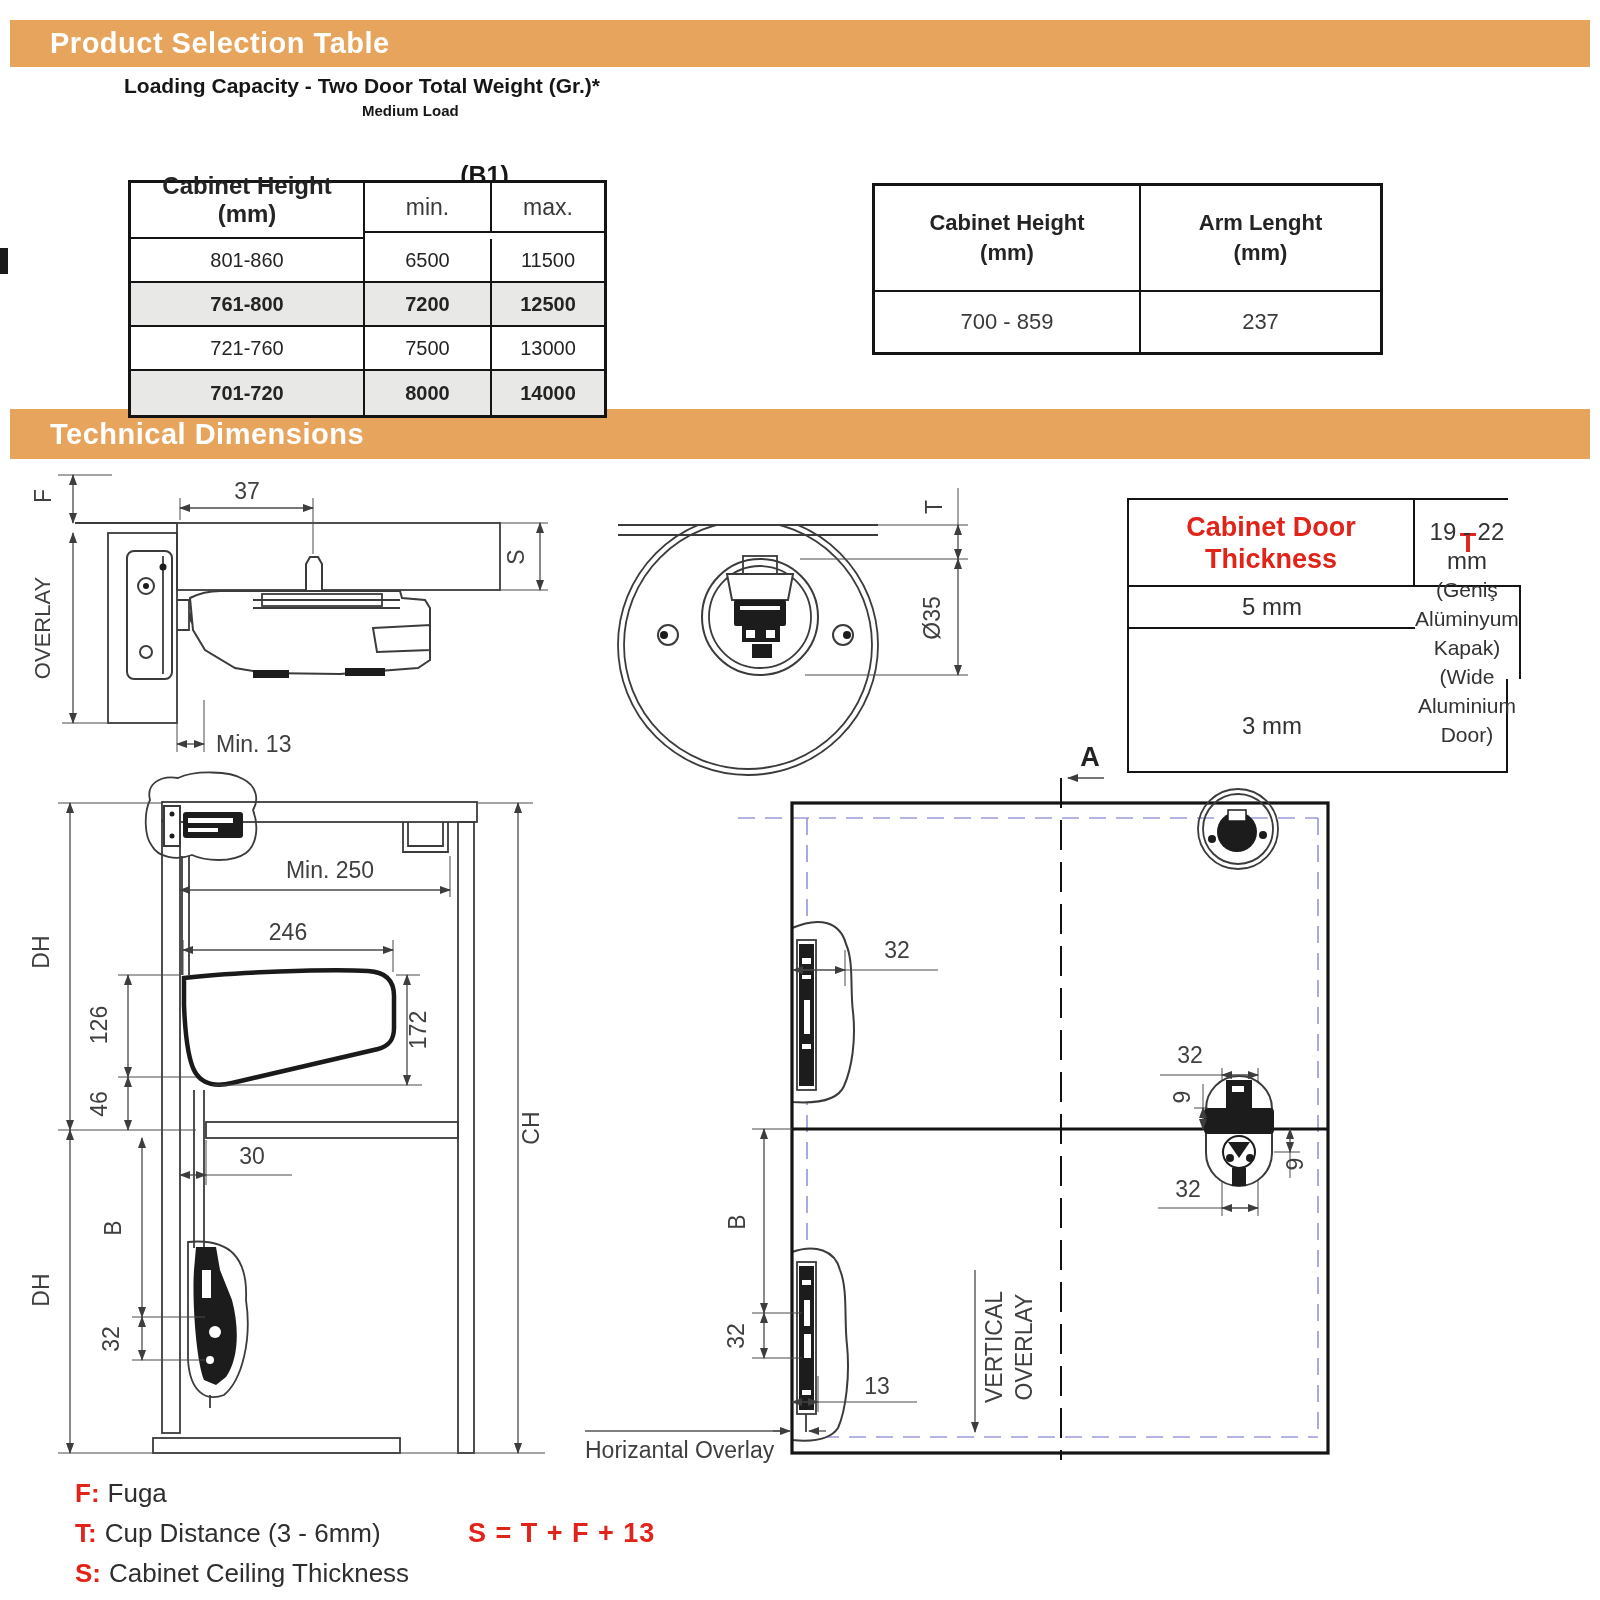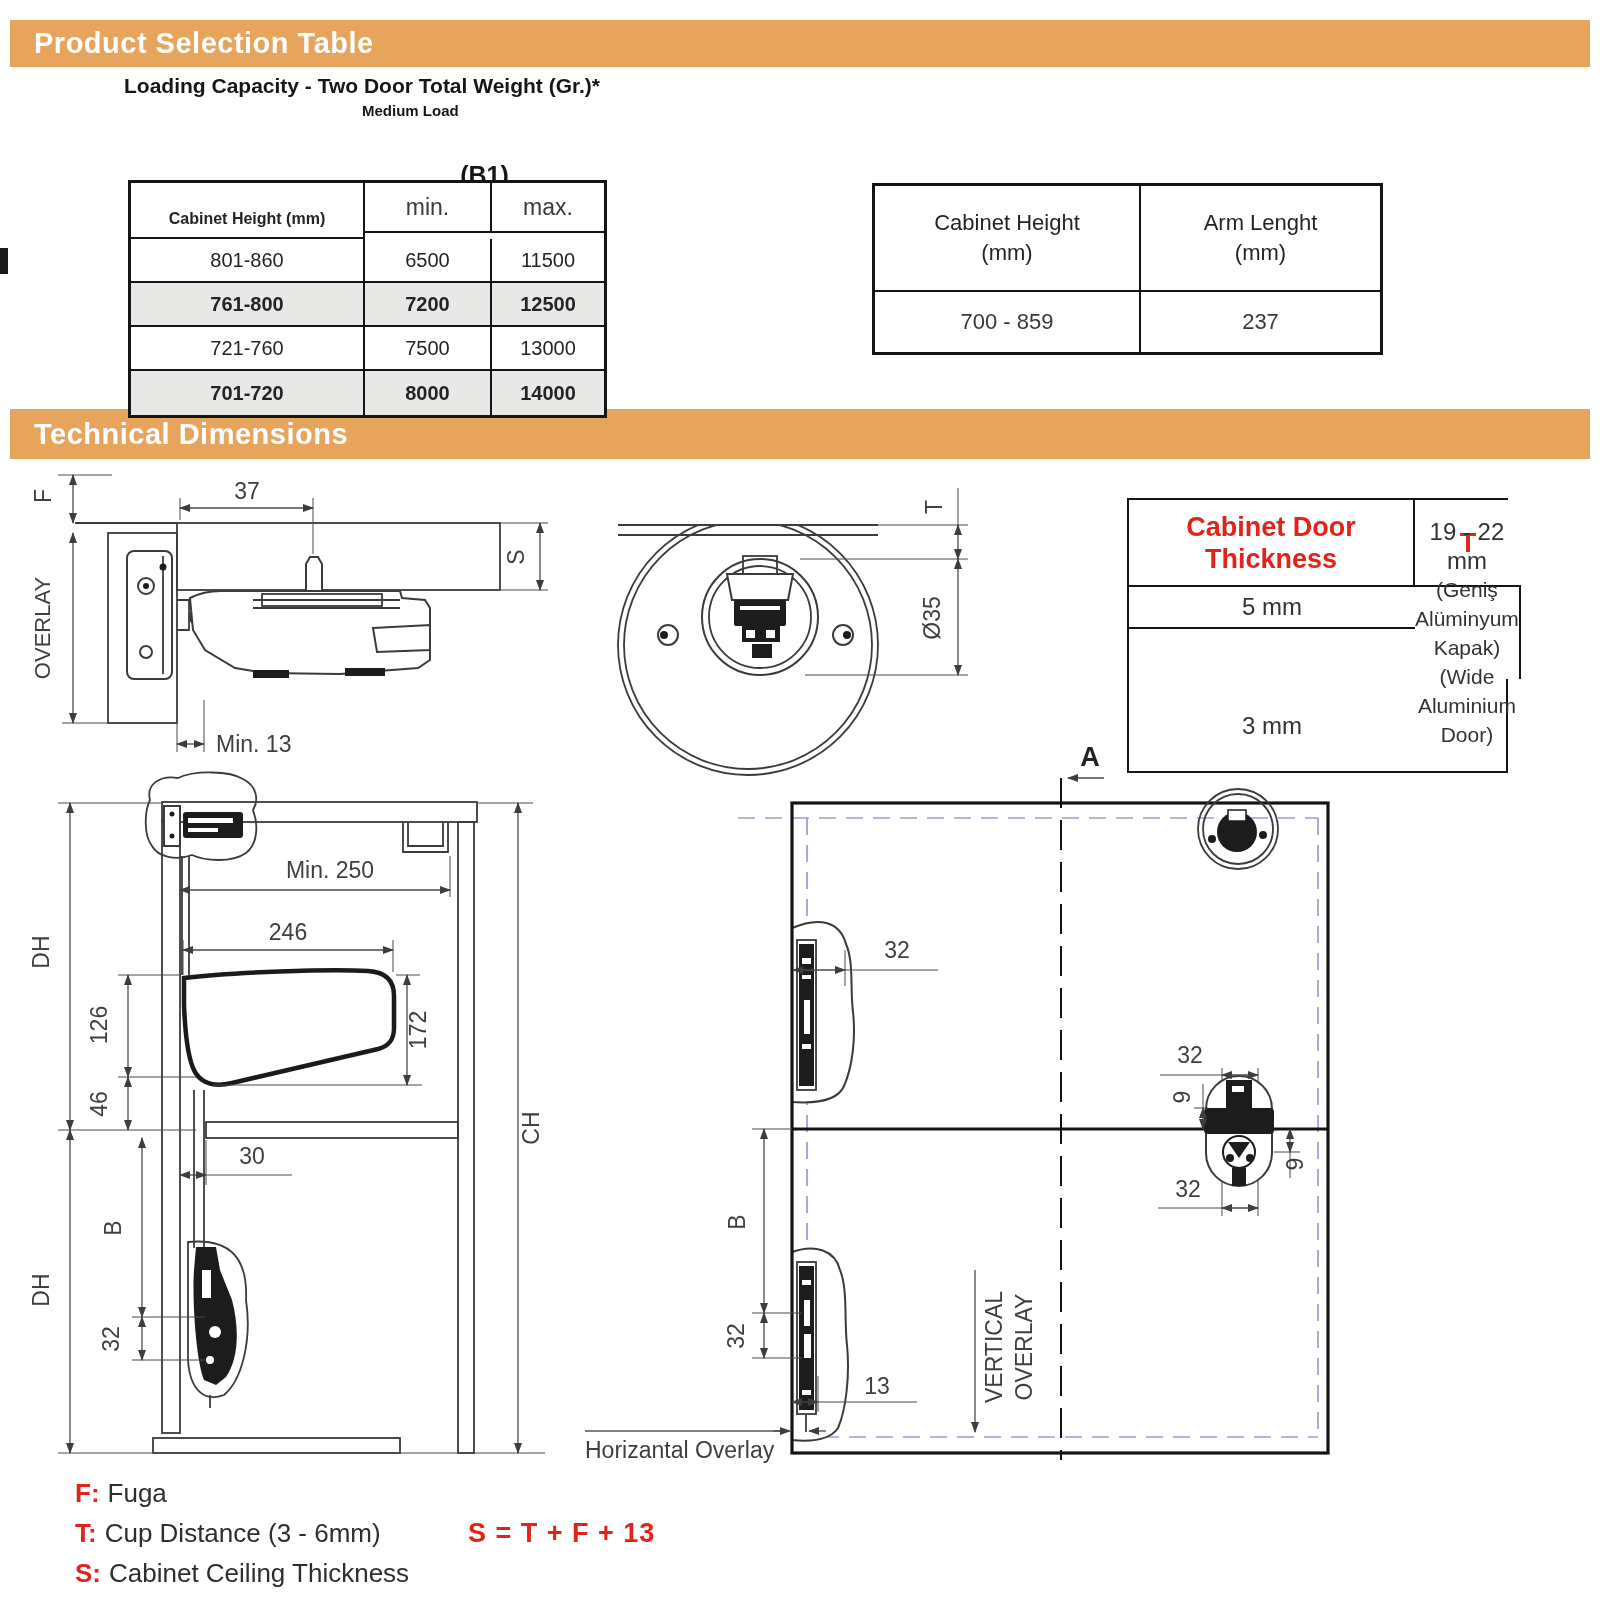--- a/index.html
+++ b/index.html
@@ -2,45 +2,45 @@
 <html><head>
 <meta charset="utf-8">
 <style>
   html,body{margin:0;padding:0;background:#fff;}
   .page{position:relative;width:1600px;height:1600px;background:#ffffff;overflow:hidden;
         font-family:"Liberation Sans",sans-serif;}
   svg{position:absolute;left:0;top:0;}
 
   
   .bar{position:absolute;left:10px;width:1580px;background:#E7A45C;color:#fff;
-       font-weight:bold;font-size:29px;display:flex;align-items:center;padding-left:24px;
+       font-weight:bold;font-size:29px;display:flex;align-items:center;padding-left:40px;
        box-sizing:border-box;letter-spacing:.5px;}
   .bar1{top:20px;height:47px;}
   .bar2{top:409px;height:50px;}
 
   .h-loading{position:absolute;left:124px;top:74px;font-size:21px;font-weight:bold;color:#161616;}
   .h-load{position:absolute;left:362px;top:102px;width:245px;text-align:left;
           font-size:15px;font-weight:bold;color:#161616;}
   .h-code{position:absolute;left:362px;top:161px;width:245px;text-align:center;
           font-size:25px;font-weight:bold;color:#161616;}
 
   
   .tbl{position:absolute;display:grid;background:#fff;border:3px solid #141414;box-sizing:border-box;}
   .c{border-right:2px solid #141414;border-bottom:2px solid #141414;display:flex;
      align-items:center;justify-content:center;text-align:center;box-sizing:border-box;
      color:#242424;background:#fff;flex-direction:column;}
   .c.last{border-right:none;}
   .c.bot{border-bottom:none;}
   .t1{left:128px;top:180px;width:479px;grid-template-columns:234px 127px 1fr;}
-  .t1 .hd1{font-size:16px;font-weight:bold;justify-content:flex-end;padding-bottom:9px;height:56px;}
+  .t1 .hd1{font-size:24px;font-weight:bold;justify-content:flex-end;padding-bottom:9px;height:56px;}
   .t1 .hd2{font-size:23px;color:#3a3a3a;height:50px;}
   .t1 .d{height:44px;font-size:20px;}
   .t1 .shade{background:#E8E8E7;font-weight:bold;}
   .t2{left:872px;top:183px;width:511px;grid-template-columns:266px 1fr;}
-  .t2 .hd{height:106px;font-size:22px;font-weight:normal;line-height:30px;}
+  .t2 .hd{height:106px;font-size:22px;font-weight:bold;line-height:30px;}
   .t2 .d{height:60px;font-size:22px;color:#3a3a3a;}
   .t3{left:1127px;top:498px;width:381px;grid-template-columns:286px 1fr;border-width:2px;}
   .t3 .hd{height:87px;font-size:27px;font-weight:bold;color:#E2231A;line-height:32px;}
   .t3 .r1{height:42px;font-size:24px;color:#333;}
   .t3 .r2{height:92px;font-size:24px;color:#333;line-height:29px;}
   .t3 .note{font-size:21px;}
 
   
   .leg{position:absolute;left:75px;font-size:26px;color:#2e2e2e;}
   .leg b{color:#E2231A;margin-right:8px;}

